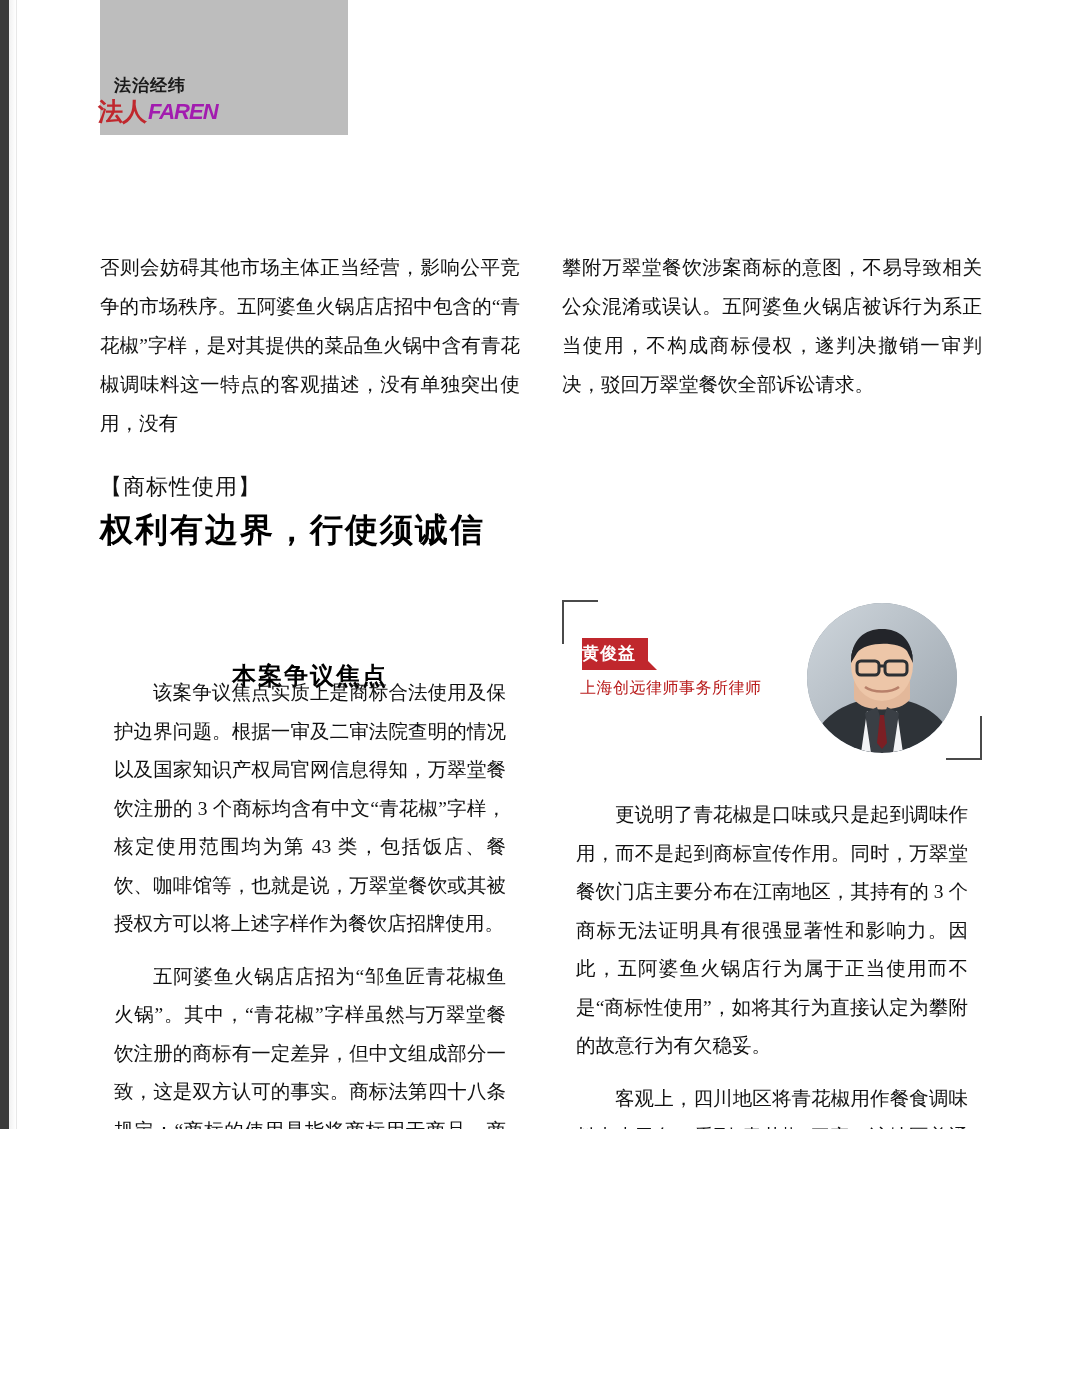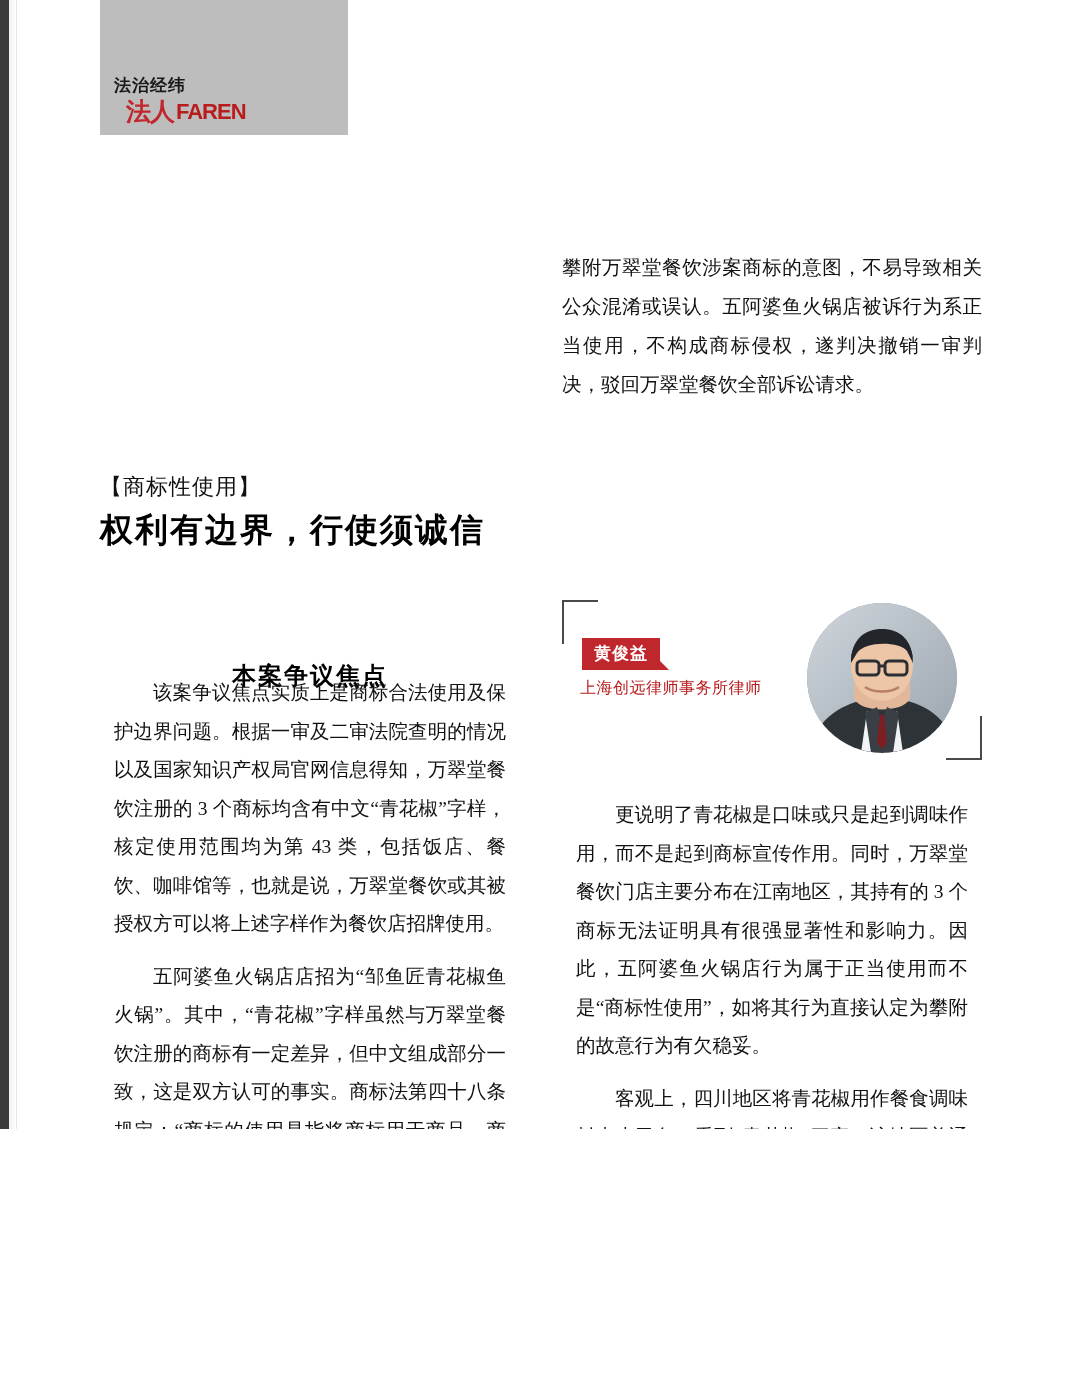--- a/index.html
+++ b/index.html
@@ -49,38 +49,39 @@
     left: 114px;
     top: 74px;
     font-family: "Liberation Sans", sans-serif;
     font-size: 17px;
     font-weight: bold;
     color: #1a1a1a;
     letter-spacing: 1px;
   }
   .brand {
     position: absolute;
-    left: 126px;
+    left: 98px;
     top: 99px;
     display: flex;
     align-items: center;
   }
   .brand-cn {
     font-family: "Liberation Sans", sans-serif;
     font-size: 25px;
     font-weight: bold;
     color: #c0272d;
     letter-spacing: -1px;
     line-height: 1;
   }
   .brand-en {
     font-family: "Liberation Sans", sans-serif;
     font-size: 22px;
-    font-weight: bold;
-    color: #b91c1c;
+    font-style: italic;
+    font-weight: bold;
+    color: #a21caf;
     letter-spacing: -1px;
     margin-left: 2px;
     line-height: 1;
   }
 
   
   .col {
     position: absolute;
     font-size: 19.5px;
     line-height: 39px;
@@ -187,21 +188,21 @@
   }
   .name-badge {
     position: absolute;
     left: 20px;
     top: 38px;
     background: #c0272d;
     color: #fff;
     font-family: "Liberation Sans", sans-serif;
     font-size: 17px;
     font-weight: bold;
-    padding: 4px 12px 5px 12px;
+    padding: 4px 12px 5px 0;
     letter-spacing: 1px;
   }
   .name-badge::after {
     content: "";
     position: absolute;
     right: -9px;
     bottom: 0;
     border-left: 9px solid #c0272d;
     border-top: 9px solid transparent;
   }
@@ -269,20 +270,21 @@
   <div class="edge-strip"></div>
   <div class="edge-strip-dark"></div>
 
   <div class="header-block"></div>
   <div class="header-section">法治经纬</div>
   <div class="brand">
     <span class="brand-cn">法人</span>
     <span class="brand-en">FAREN</span>
   </div>
 
+  <div class="col top-left">否则会妨碍其他市场主体正当经营，影响公平竞争的市场秩序。五阿婆鱼火锅店店招中包含的“青花椒”字样，是对其提供的菜品鱼火锅中含有青花椒调味料这一特点的客观描述，没有单独突出使用，没有</div>
   <div class="col top-right">攀附万翠堂餐饮涉案商标的意图，不易导致相关公众混淆或误认。五阿婆鱼火锅店被诉行为系正当使用，不构成商标侵权，遂判决撤销一审判决，驳回万翠堂餐饮全部诉讼请求。</div>
 
   <div class="expert-tag">【商标性使用】</div>
   <div class="expert-title">权利有边界，行使须诚信</div>
 
   <div class="focus-heading">本案争议焦点</div>
 
   <div class="body-col left-body">
     <p>该案争议焦点实质上是商标合法使用及保护边界问题。根据一审及二审法院查明的情况以及国家知识产权局官网信息得知，万翠堂餐饮注册的 3 个商标均含有中文“青花椒”字样，核定使用范围均为第 43 类，包括饭店、餐饮、咖啡馆等，也就是说，万翠堂餐饮或其被授权方可以将上述字样作为餐饮店招牌使用。</p>
     <p>五阿婆鱼火锅店店招为“邹鱼匠青花椒鱼火锅”。其中，“青花椒”字样虽然与万翠堂餐饮注册的商标有一定差异，但中文组成部分一致，这是双方认可的事实。商标法第四十八条规定：“商标的使用是指将商标用于商品、商品包装或者容器以及商品交易文书上，或者将商标用于广告宣传、展览以及其他商业活动中，用于识别商品来源的行为。”本案中，如果法院机械地生搬硬套法条，不顾四川地区普通群众对于青花椒的认知和判断，认定五阿婆鱼火锅店的行为构成商标法描述的“商标性使用”，会直接导致像五阿婆鱼火锅店一样的川菜餐饮经营者承担较为严重的法律后果。</p>

